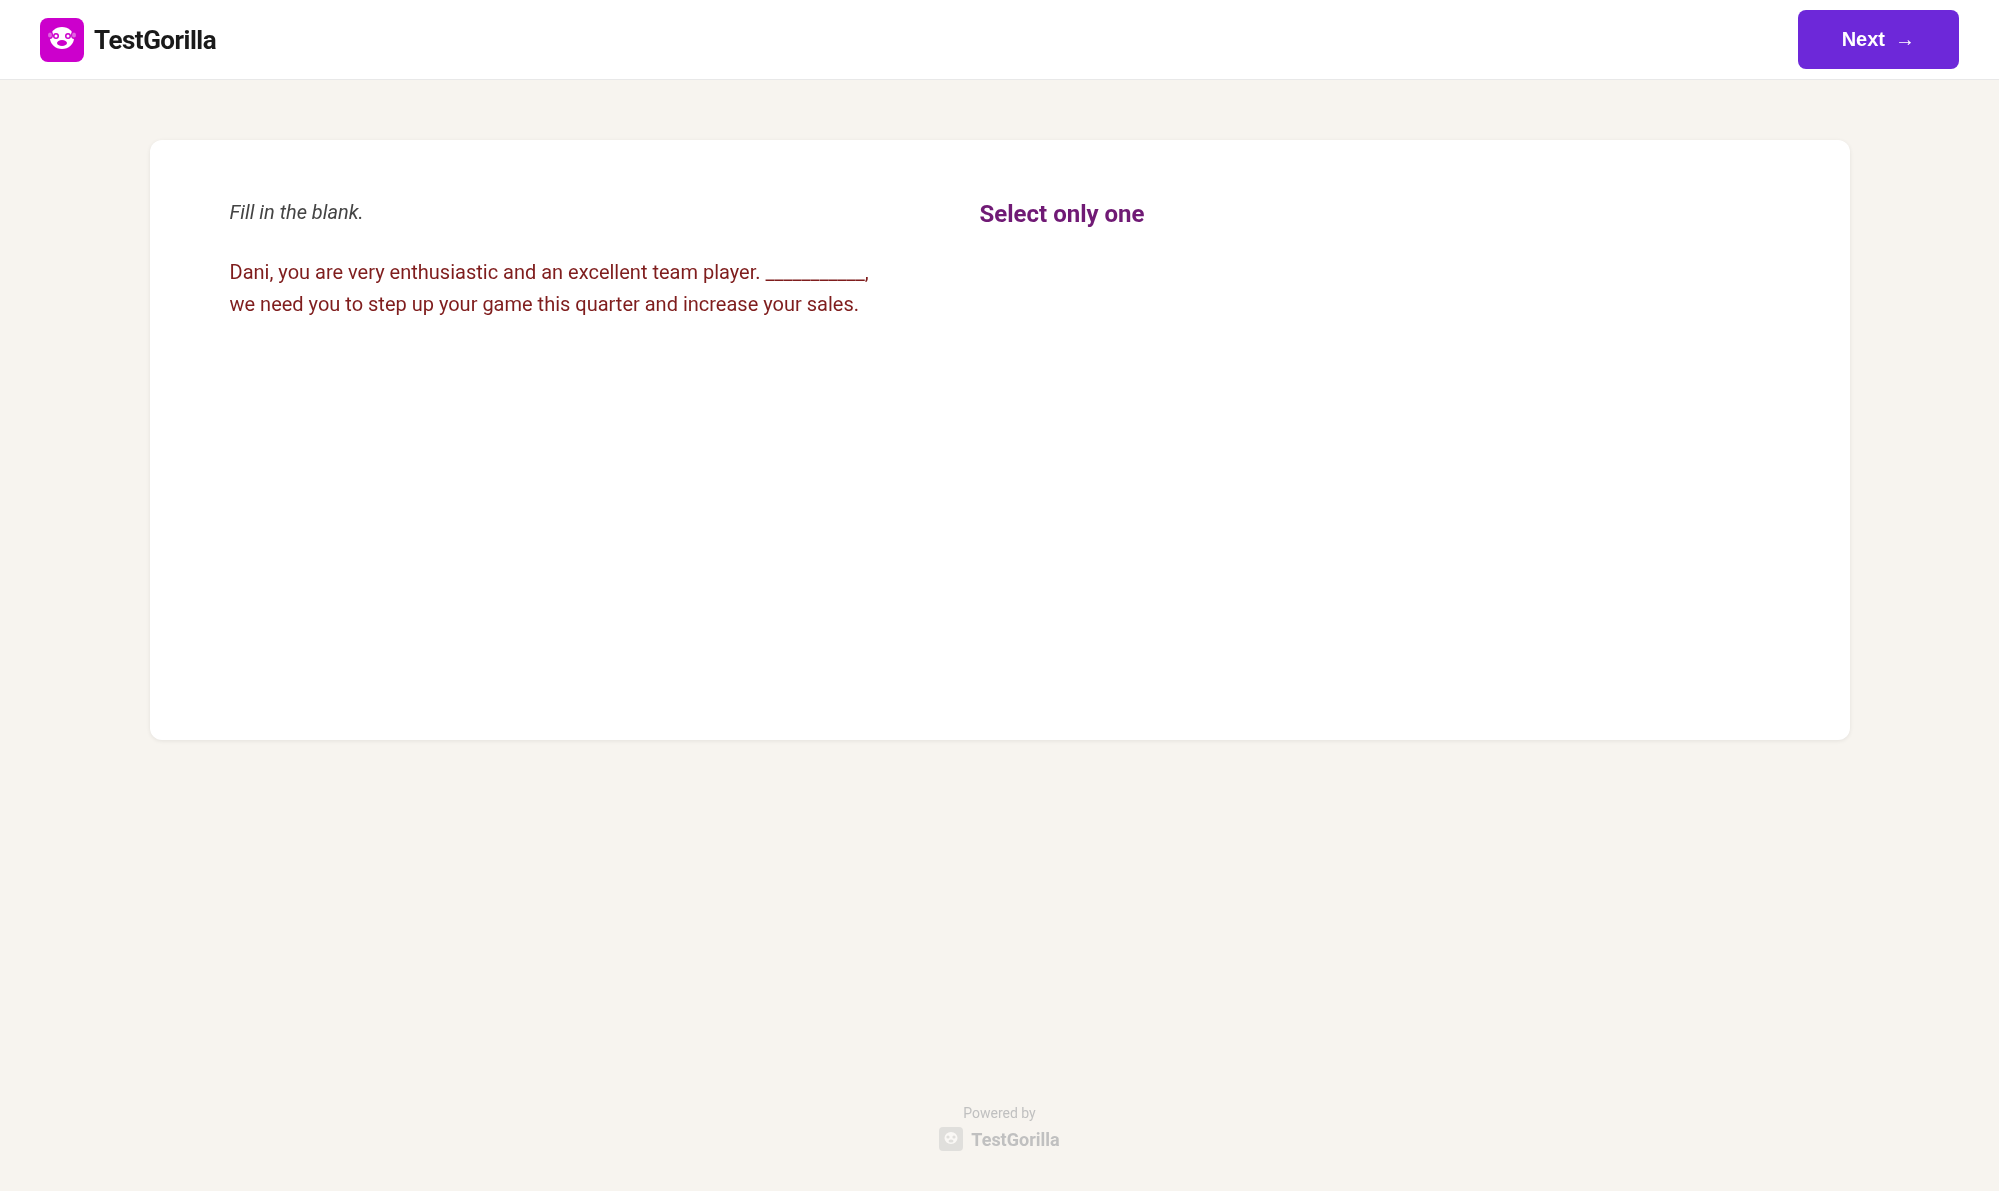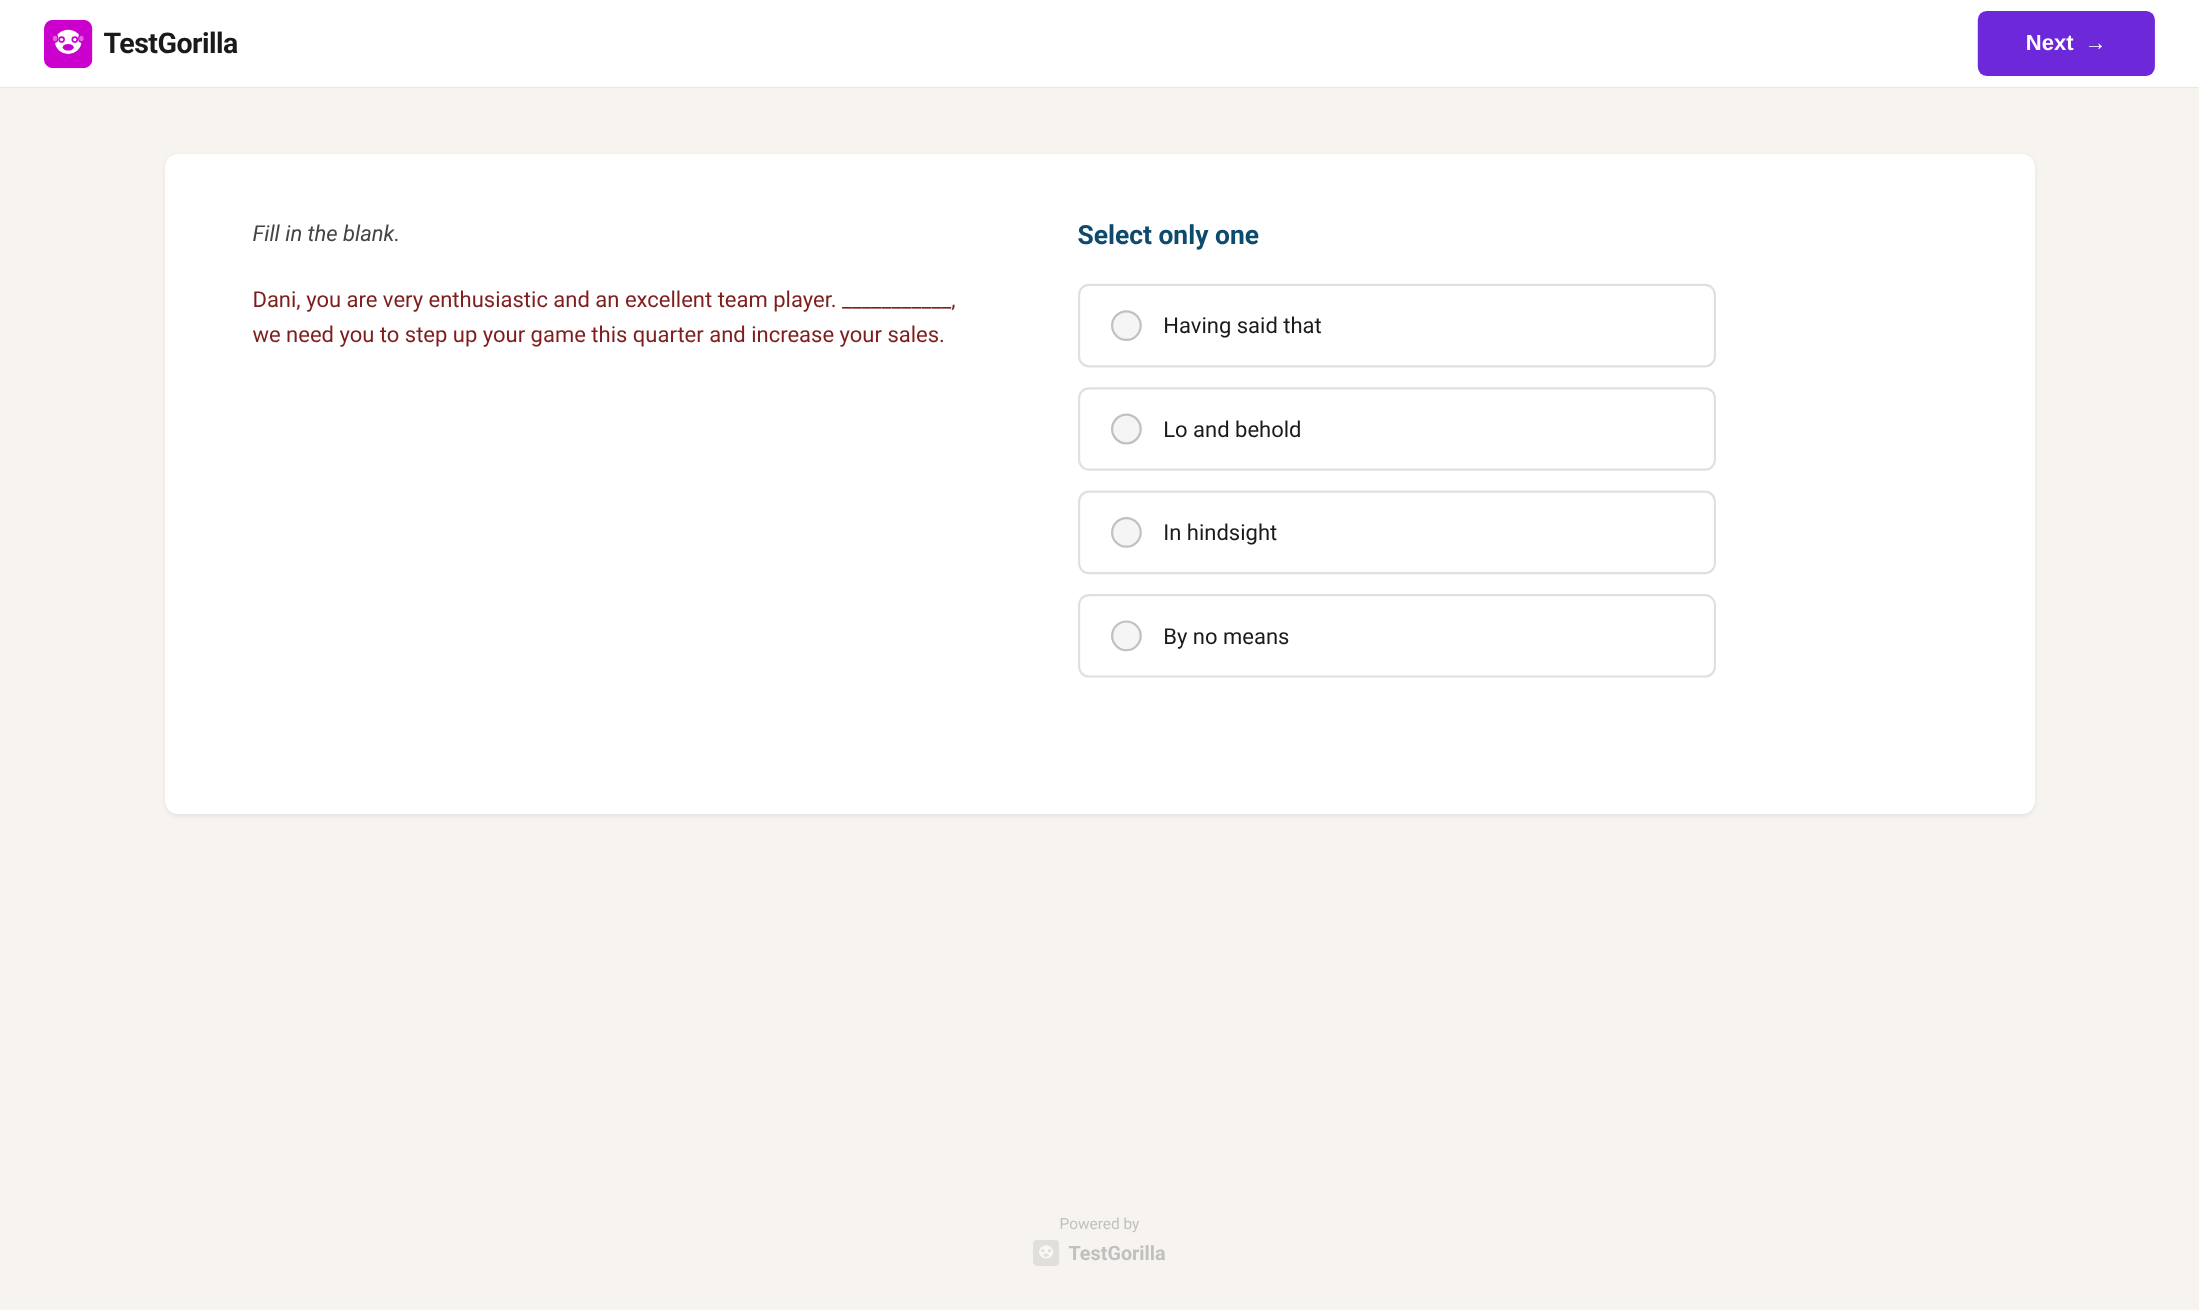--- a/index.html
+++ b/index.html
@@ -107,21 +107,21 @@
 
     
     .question-right {
       flex: 1;
       max-width: 620px;
     }
 
     .select-label {
       font-size: 24px;
       font-weight: 700;
-      color: #0c4a6e;
+      color: #701a75;
       margin-bottom: 30px;
     }
 
     .options-list {
       display: flex;
       flex-direction: column;
       gap: 18px;
     }
 
     .option-item {
@@ -218,43 +218,20 @@
   <div class="question-card">
 
     <div class="question-left">
       <p class="question-instruction">Fill in the blank.</p>
       <p class="question-text">Dani, you are very enthusiastic and an excellent team player. ___________, we need you to step up your game this quarter and increase your sales.</p>
     </div>
 
     <div class="question-right">
       <h2 class="select-label">Select only one</h2>
 
-      <div class="options-list">
-
-        <div class="option-item">
-          <div class="radio-circle"></div>
-          <span class="option-text">Having said that</span>
-        </div>
-
-        <div class="option-item">
-          <div class="radio-circle"></div>
-          <span class="option-text">Lo and behold</span>
-        </div>
-
-        <div class="option-item">
-          <div class="radio-circle"></div>
-          <span class="option-text">In hindsight</span>
-        </div>
-
-        <div class="option-item">
-          <div class="radio-circle"></div>
-          <span class="option-text">By no means</span>
-        </div>
-
-      </div>
     </div>
 
   </div>
 </main>
 
 <footer class="footer">
   <span class="powered-by-text">Powered by</span>
   <div class="footer-logo">
     <svg class="footer-logo-icon" viewBox="0 0 24 24" fill="none" xmlns="http://www.w3.org/2000/svg">
       <rect width="24" height="24" rx="4" fill="#c0c0c0"></rect>

